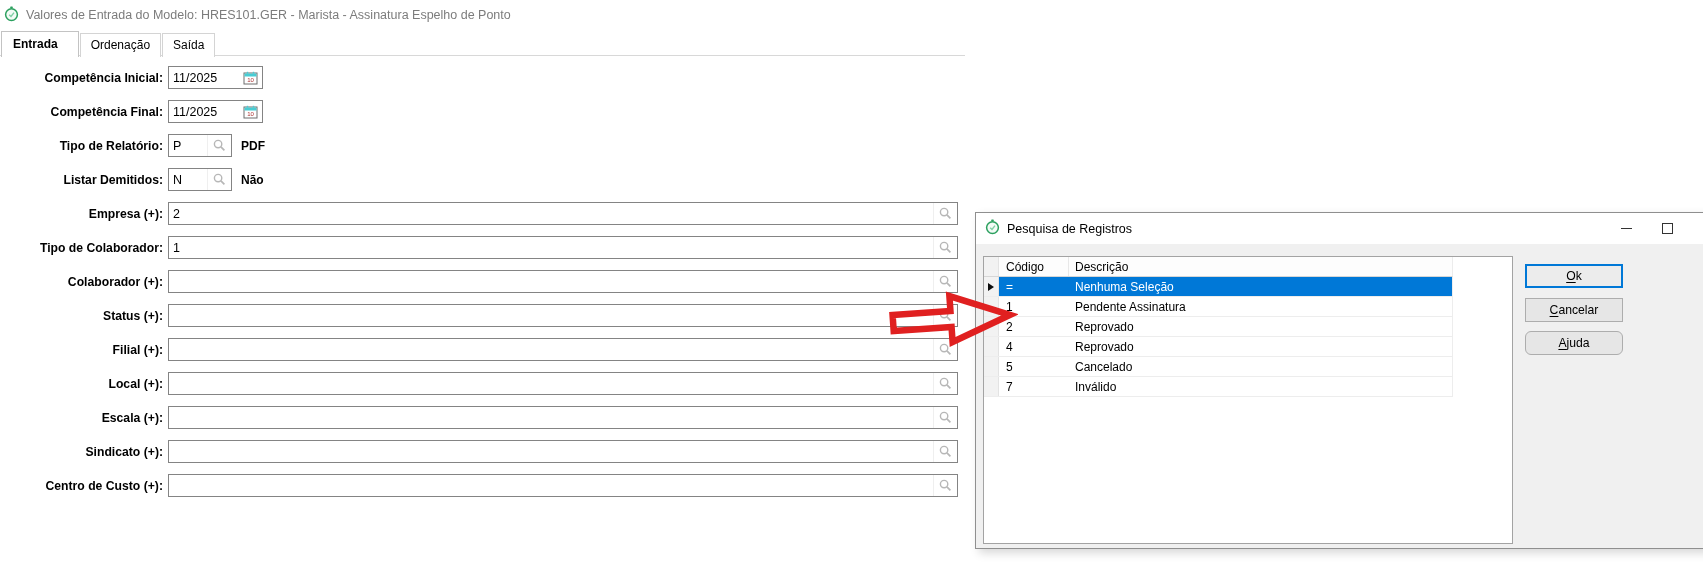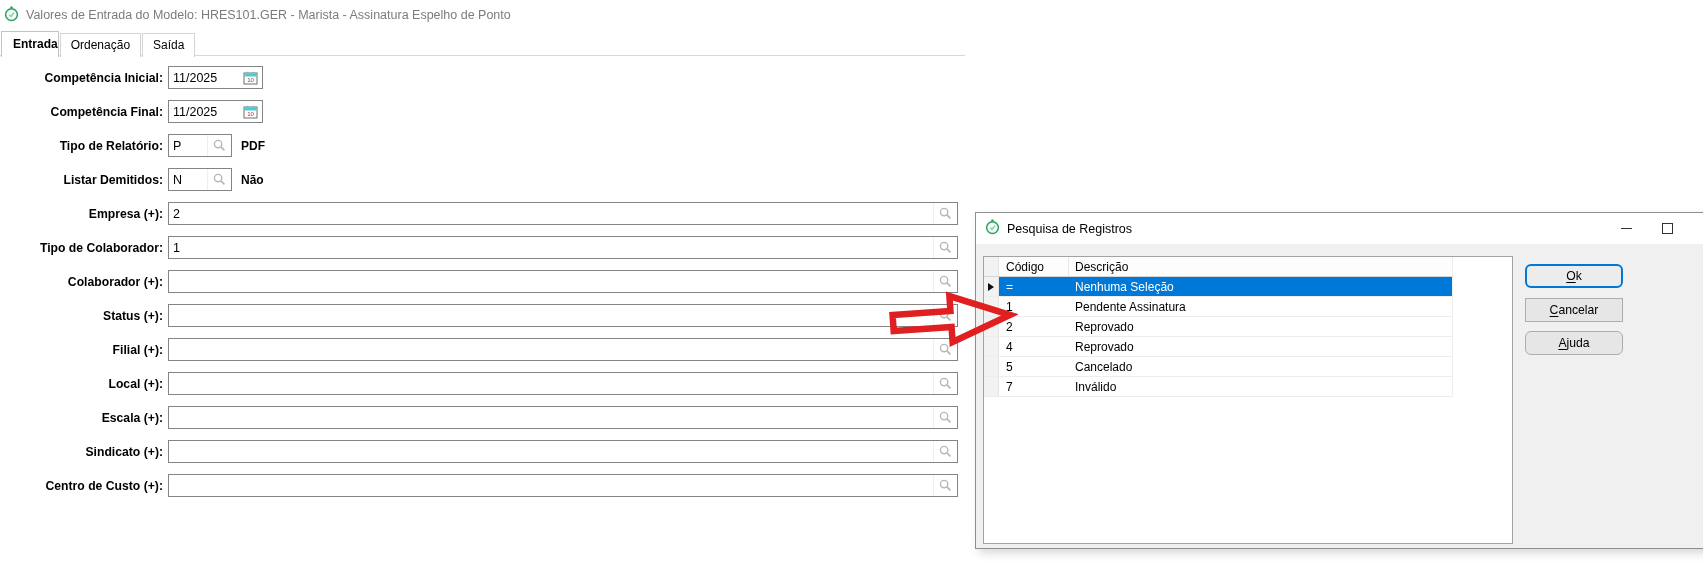--- a/index.html
+++ b/index.html
@@ -7,21 +7,21 @@
     position:relative;width:1703px;height:573px;background:#ffffff;overflow:hidden;
     font-family:"Liberation Sans",sans-serif;font-size:12px;color:#000;
   }
   
   .main-titlebar{position:absolute;top:0;left:0;right:2px;height:30px;display:flex;align-items:center;padding-left:4px;background:#fff;}
   .main-title-text{margin-left:7px;color:#7c7c7c;font-size:12.5px;white-space:nowrap;}
   
   .tab-underline{position:absolute;top:55px;left:0;width:965px;height:1px;background:#d8d8d8;}
   .tabstrip{position:absolute;top:31px;left:1px;display:flex;align-items:flex-end;z-index:2;}
   .tab{background:#fff;border:1px solid #d4d4d4;border-bottom:none;padding:4px 10px 5px 10px;margin-right:1px;cursor:default;white-space:nowrap;}
-  .tab.active{font-weight:700;border-color:#c3c3c3;padding:5px 0 6px 11px;position:relative;z-index:3;}
+  .tab.active{font-weight:700;border-color:#c3c3c3;padding:5px 20px 6px 11px;position:relative;z-index:3;}
   
   #form-rows{position:absolute;top:55px;left:0;width:975px;}
   .frow{display:flex;align-items:center;height:23px;margin-top:11px;}
   .flabel{width:163px;text-align:right;margin-right:5px;font-weight:600;font-size:12.2px;white-space:nowrap;}
   .fbox{border:1px solid #848484;background:#fff;height:23px;box-sizing:border-box;display:flex;align-items:stretch;}
   .fbox.date{width:95px;}
   .fbox.lookup-small{width:64px;}
   .fbox.lookup-wide{width:790px;}
   .fval{flex:1;display:flex;align-items:center;padding-left:4px;font-size:12.5px;overflow:hidden;white-space:nowrap;}
   .fbtn{width:23px;display:flex;align-items:center;justify-content:center;border-left:1px solid #efefef;cursor:pointer;background:#fff;}
@@ -309,19 +309,19 @@
           </div>
           <div class="grow">
             <span class="gut"></span>
             <span class="cell cod">7</span>
             <span class="cell desc">Inválido</span>
           </div>
         </div>
     </div>
 
     <div id="dlg-buttons">
-        <button class="dlgbtn default" style="top: 51px; border-radius: 6px;"><u>O</u>k</button>
+        <button class="dlgbtn default" style="top: 51px;"><u>O</u>k</button>
         <button class="dlgbtn" style="top: 85px;"><u>C</u>ancelar</button>
         <button class="dlgbtn" style="top: 118px; border-radius: 6px;"><u>A</u>juda</button>
       </div>
   </div>
 
 </div>
 
 </body></html>

